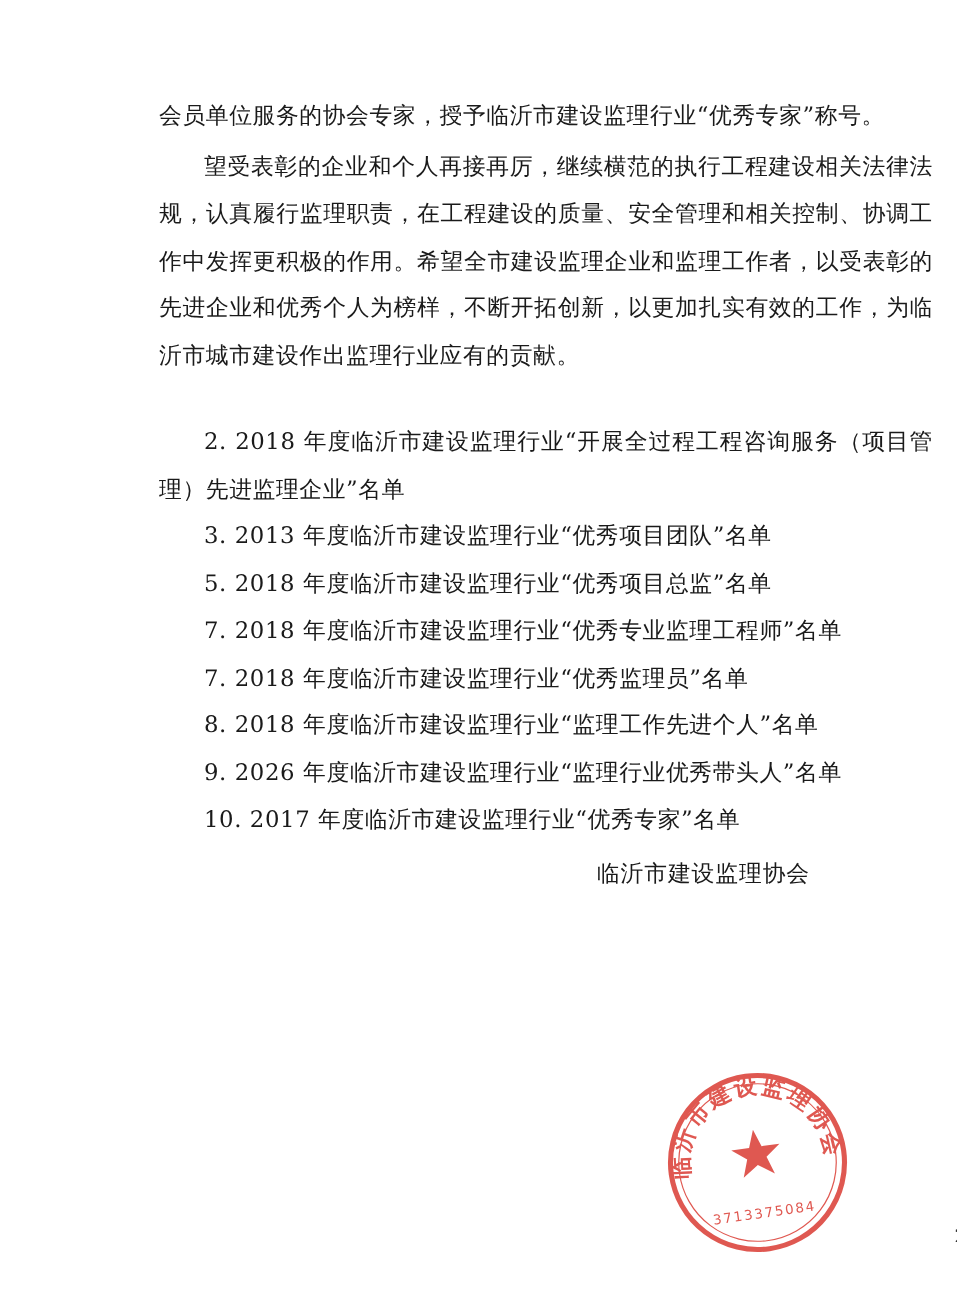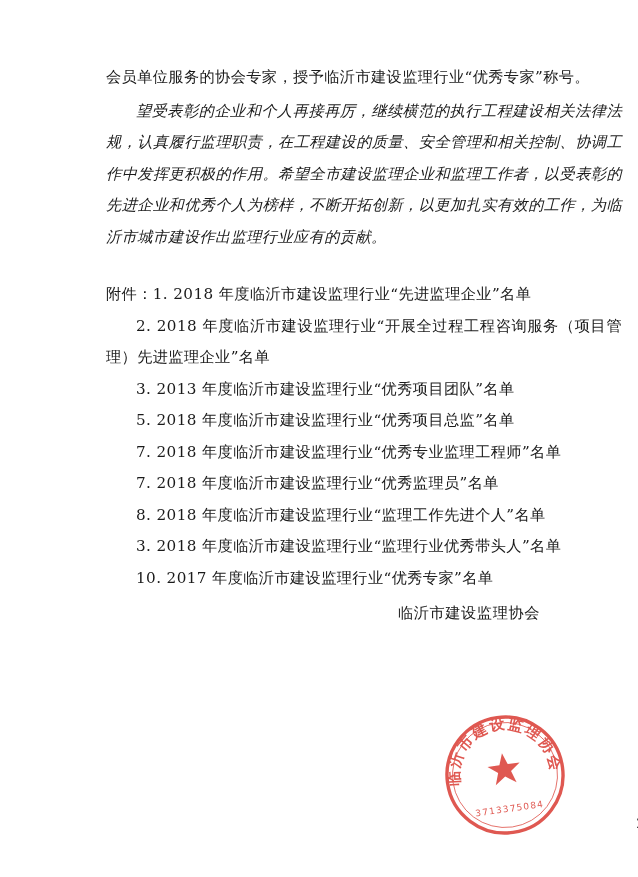--- a/index.html
+++ b/index.html
@@ -26,21 +26,20 @@
   .para {
     font-size: 15.2px;
     line-height: 31.5px;
     letter-spacing: 0.4px;
     text-align: justify;
     text-justify: inter-ideograph;
     margin: 0;
   }
   .indent2 {
     text-indent: 30px;
-    font-style: italic;
   }
   .block-gap {
     height: 2px;
   }
   .attach-head {
     margin-top: 26px;
   }
   .att-item {
     font-size: 15.2px;
     line-height: 31.5px;
@@ -92,28 +91,27 @@
 </head>
 <body>
 
 <div class="page">
 
   <p class="para">会员单位服务的协会专家，授予临沂市建设监理行业“优秀专家”称号。</p>
   <div class="block-gap"></div>
   <p class="para indent2">望受表彰的企业和个人再接再厉，继续横范的执行工程建设相关法律法规，认真履行监理职责，在工程建设的质量、安全管理和相关控制、协调工作中发挥更积极的作用。希望全市建设监理企业和监理工作者，以受表彰的先进企业和优秀个人为榜样，不断开拓创新，以更加扎实有效的工作，为临沂市城市建设作出监理行业应有的贡献。</p>
 
   <div class="attach-head">
-    <p class="att-item first"><span>附件：</span><span>1.  2018 年度临沂市建设监理行业“先进监理企业”名单</span></p>
     <p class="att-item wide">2. 2018 年度临沂市建设监理行业“开展全过程工程咨询服务（项目管理）先进监理企业”名单</p>
     <p class="att-item">3.  2013 年度临沂市建设监理行业“优秀项目团队”名单</p>
     <p class="att-item">5.  2018 年度临沂市建设监理行业“优秀项目总监”名单</p>
     <p class="att-item">7.  2018 年度临沂市建设监理行业“优秀专业监理工程师”名单</p>
     <p class="att-item">7.  2018 年度临沂市建设监理行业“优秀监理员”名单</p>
     <p class="att-item">8.  2018 年度临沂市建设监理行业“监理工作先进个人”名单</p>
-    <p class="att-item">3.  2018 年度临沂市建设监理行业“监理行业优秀带头人”名单</p>
+    <p class="att-item">9.  2026 年度临沂市建设监理行业“监理行业优秀带头人”名单</p>
     <p class="att-item">10.  2017 年度临沂市建设监理行业“优秀专家”名单</p>
   </div>
 
   <div class="sign-block">
     <div class="sign-line">临沂市建设监理协会</div>
   </div>
 
   <div class="seal">
     <svg width="126" height="126" viewBox="0 0 126 126" xmlns="http://www.w3.org/2000/svg">
       <g opacity="0.82" transform="rotate(-8 63 63)">

